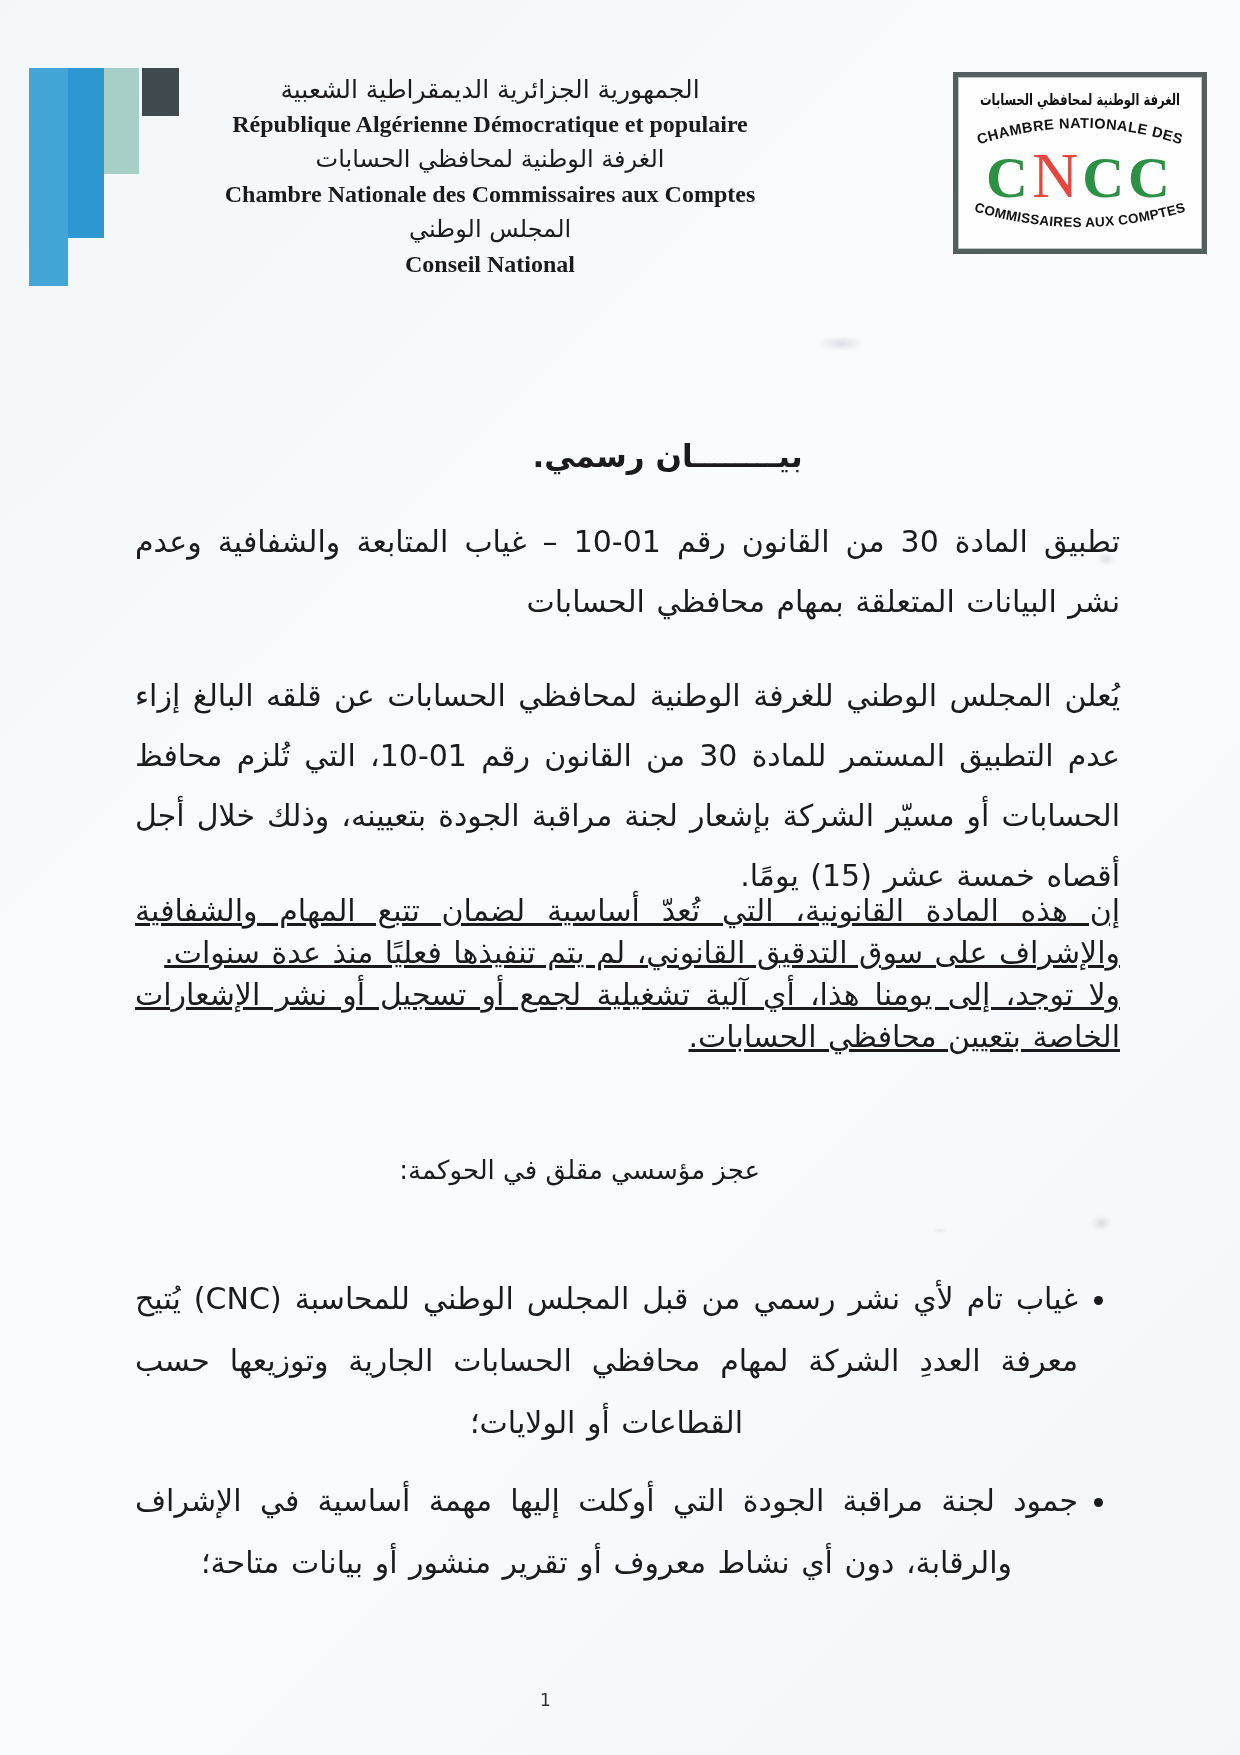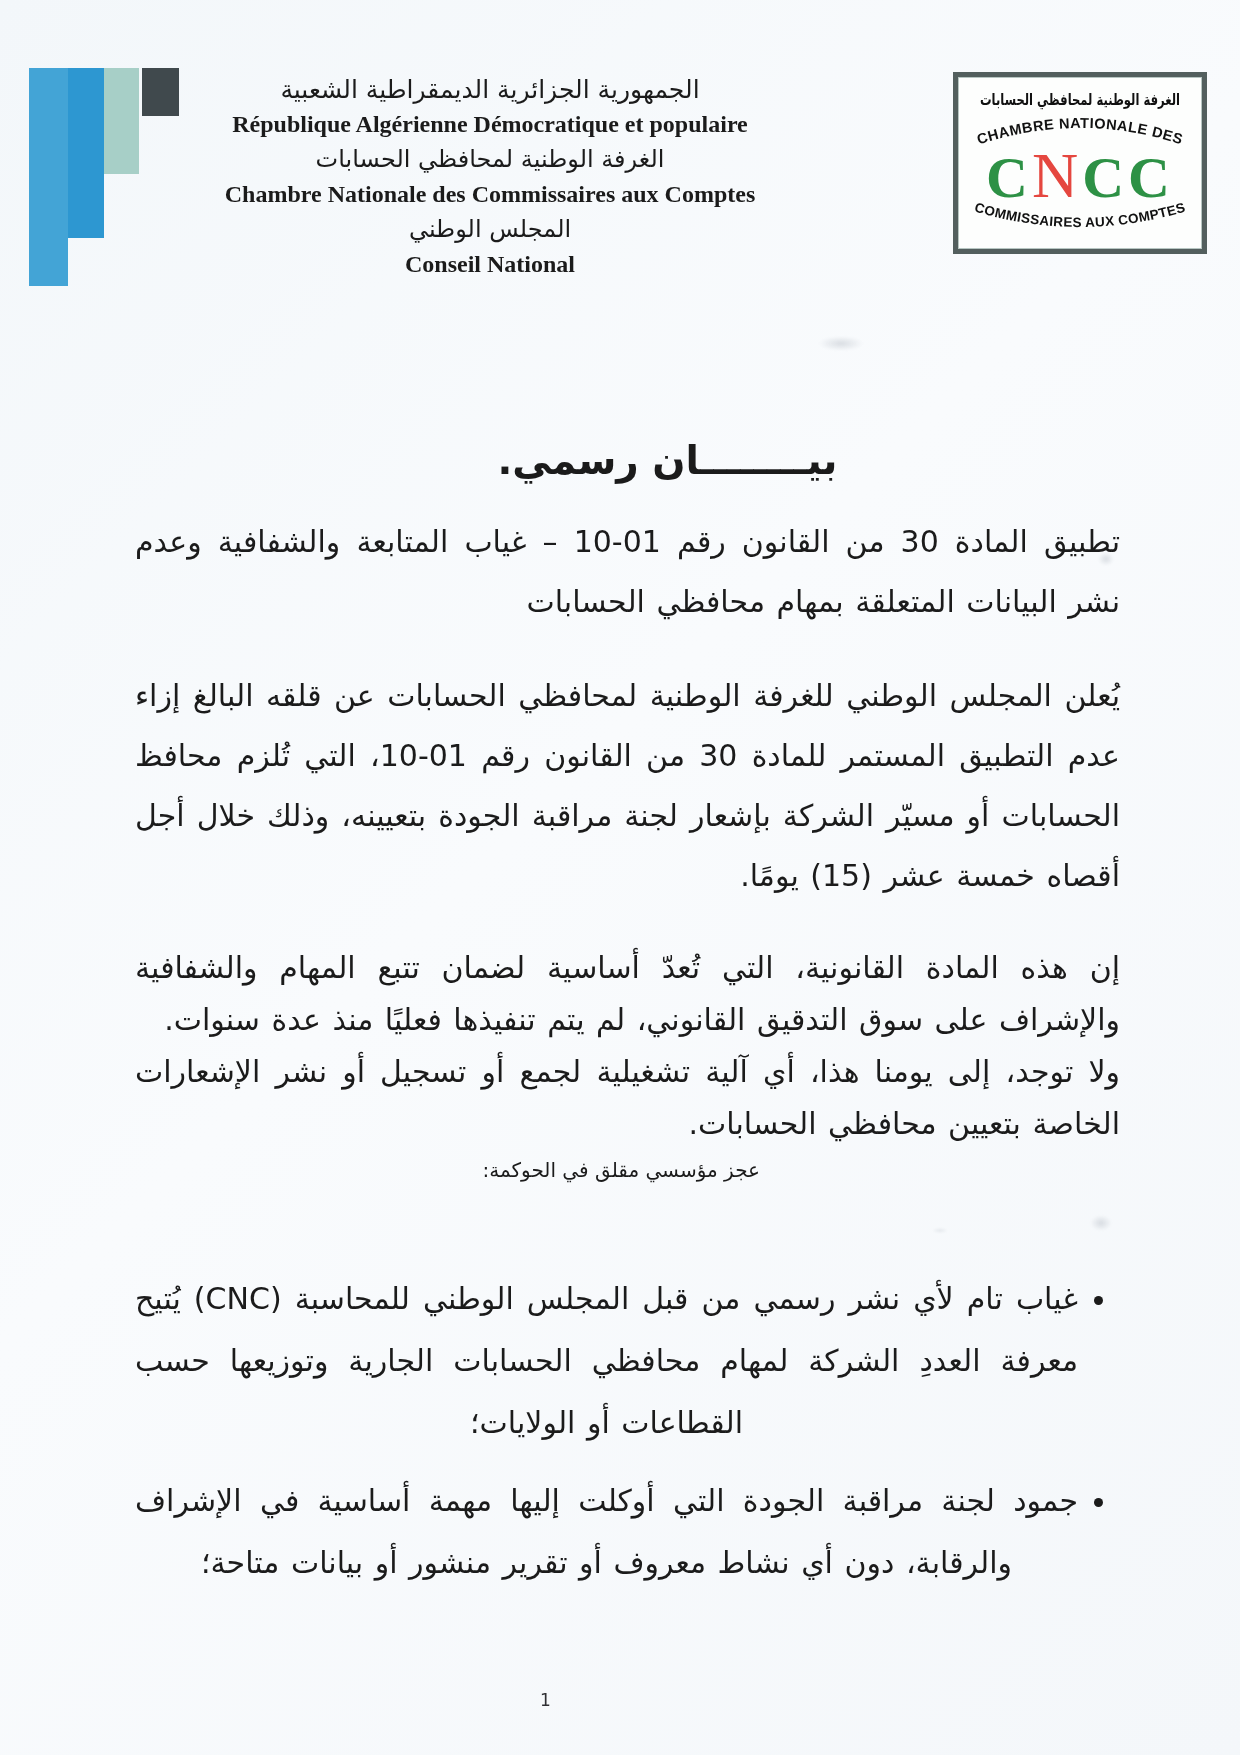--- a/index.html
+++ b/index.html
@@ -35,29 +35,29 @@
   .logo-box svg{display:block;margin:2px auto 0;}
   .logo-arc{font-family:"Liberation Sans",sans-serif;font-weight:bold;fill:#111;}
   .logo-acronym{font-family:"Liberation Serif",serif;font-weight:bold;letter-spacing:4px;}
   .lg{fill:#2d9145;}
   .lr{fill:#e5473f;font-weight:normal;font-size:64px;}
   .logo-ar{font-family:"DejaVu Sans",sans-serif;font-weight:bold;fill:#111;}
 
   
   .date-line{position:absolute;top:314px;left:135px;direction:rtl;font-size:27px;}
   .doc-title{position:absolute;top:438px;left:175px;right:80px;margin:0;
-    direction:rtl;text-align:center;font-size:39px;font-weight:bold;}
+    direction:rtl;text-align:center;font-size:31px;font-weight:bold;}
   .block{position:absolute;left:135px;right:120px;direction:rtl;
     font-size:30px;line-height:60px;text-align:justify;text-align-last:right;word-spacing:2px;}
   .block p{margin:0;}
   #subtitle{top:512px;}
   #para2{top:666px;}
-  #para3{top:942px;line-height:52px;}
+  #para3{top:890px;line-height:42px;text-decoration:underline;}
   .section-head{position:absolute;top:1138px;left:135px;right:480px;direction:rtl;
-    font-size:20px;line-height:64px;text-align:right;white-space:nowrap;}
+    font-size:26px;line-height:64px;text-align:right;white-space:nowrap;}
   #bullets{top:1268px;}
   #bullets ul{list-style:disc;margin:0;padding:0 42px 0 0;}
   #bullets li{line-height:62px;text-align:justify;text-align-last:center;}
   #bullets li + li{margin-top:16px;}
   .page-number{position:absolute;top:1690px;left:540px;font-size:17px;color:#2f2f33;}
 
   
   .artifact{position:absolute;background:radial-gradient(ellipse at center,#8a93a0 0%,rgba(138,147,160,0) 70%);
     opacity:.28;filter:blur(1px);border-radius:50%;}
   .a1{top:336px;left:818px;width:46px;height:15px;}

